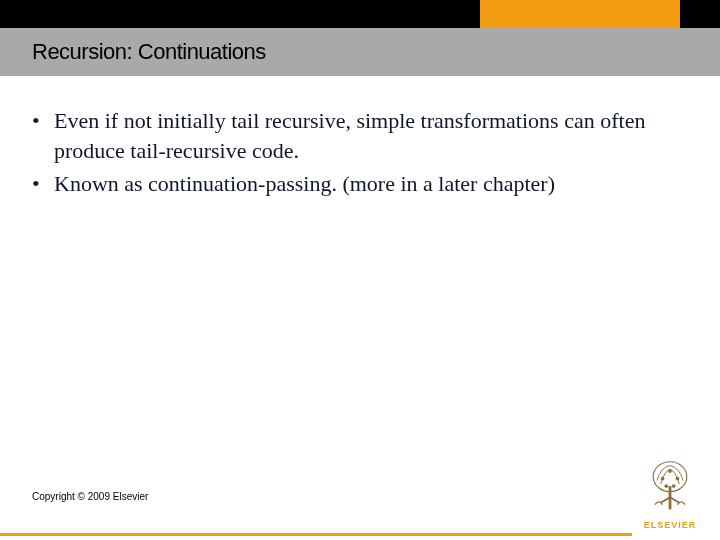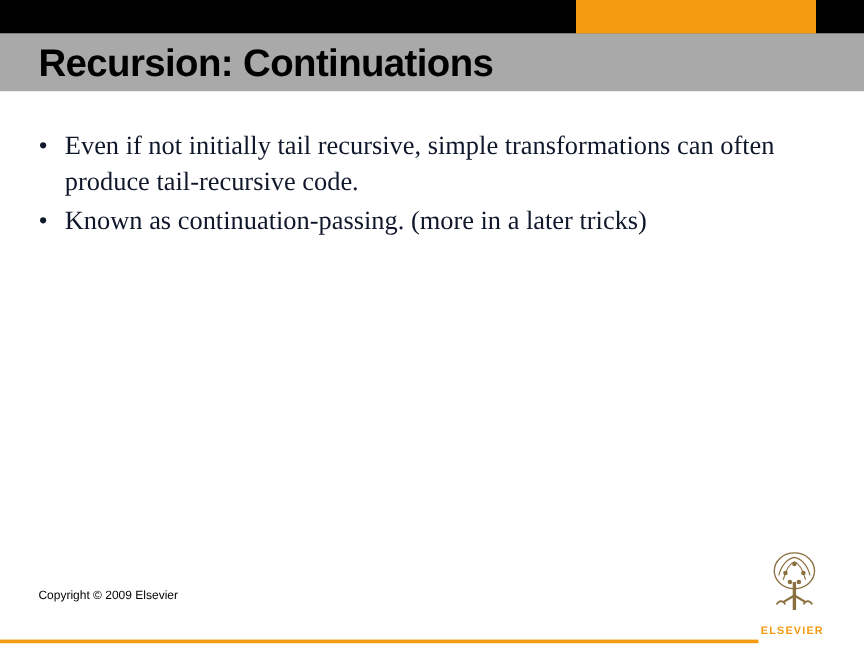--- a/index.html
+++ b/index.html
@@ -28,22 +28,22 @@
     position: absolute;
     top: 28px;
     left: 0; right: 0;
     height: 48px;
     background: #a9a9a9;
     display: flex;
     align-items: center;
   }
   .title-text {
     font-family: Arial, Helvetica, sans-serif;
-    font-weight: 700;
-    font-size: 32px;
+    font-weight: 400;
+    font-size: 22px;
     color: #000000;
     margin-left: 32px;
     letter-spacing: -0.5px;
   }
   .content {
     position: absolute;
     top: 106px;
     left: 32px;
     right: 36px;
   }
@@ -71,21 +71,21 @@
     left: 32px;
     font-family: Arial, Helvetica, sans-serif;
     font-size: 10px;
     color: #000000;
   }
   .logo-wrap {
     position: absolute;
     bottom: 10px;
     right: 14px;
     width: 72px;
-    text-align: left;
+    text-align: center;
   }
   .logo-tree {
     width: 56px;
     height: 56px;
     margin: 0 auto;
   }
   .logo-label {
     font-family: Arial, Helvetica, sans-serif;
     font-size: 9px;
     letter-spacing: 1px;
@@ -108,21 +108,21 @@
 <div class="top-black"></div>
 <div class="top-orange"></div>
 
 <div class="title-bar">
   <div class="title-text">Recursion: Continuations</div>
 </div>
 
 <div class="content">
   <ul>
     <li>Even if not initially tail recursive, simple transformations can often produce tail-recursive code.</li>
-    <li>Known as continuation-passing.  (more in a later tricks)</li>
+    <li>Known as continuation-passing.  (more in a later chapter)</li>
   </ul>
 </div>
 
 <div class="copyright">Copyright © 2009 Elsevier</div>
 
 <div class="logo-wrap">
   <svg class="logo-tree" viewBox="0 0 60 60">
     <rect x="2" y="2" width="56" height="56" fill="none" stroke="#b8860b" stroke-width="0"></rect>
     <path d="M30 55 L30 30" stroke="#8b6f3e" stroke-width="3" fill="none"></path>
     <path d="M30 42 L20 48 M30 42 L40 48" stroke="#8b6f3e" stroke-width="2" fill="none"></path>

